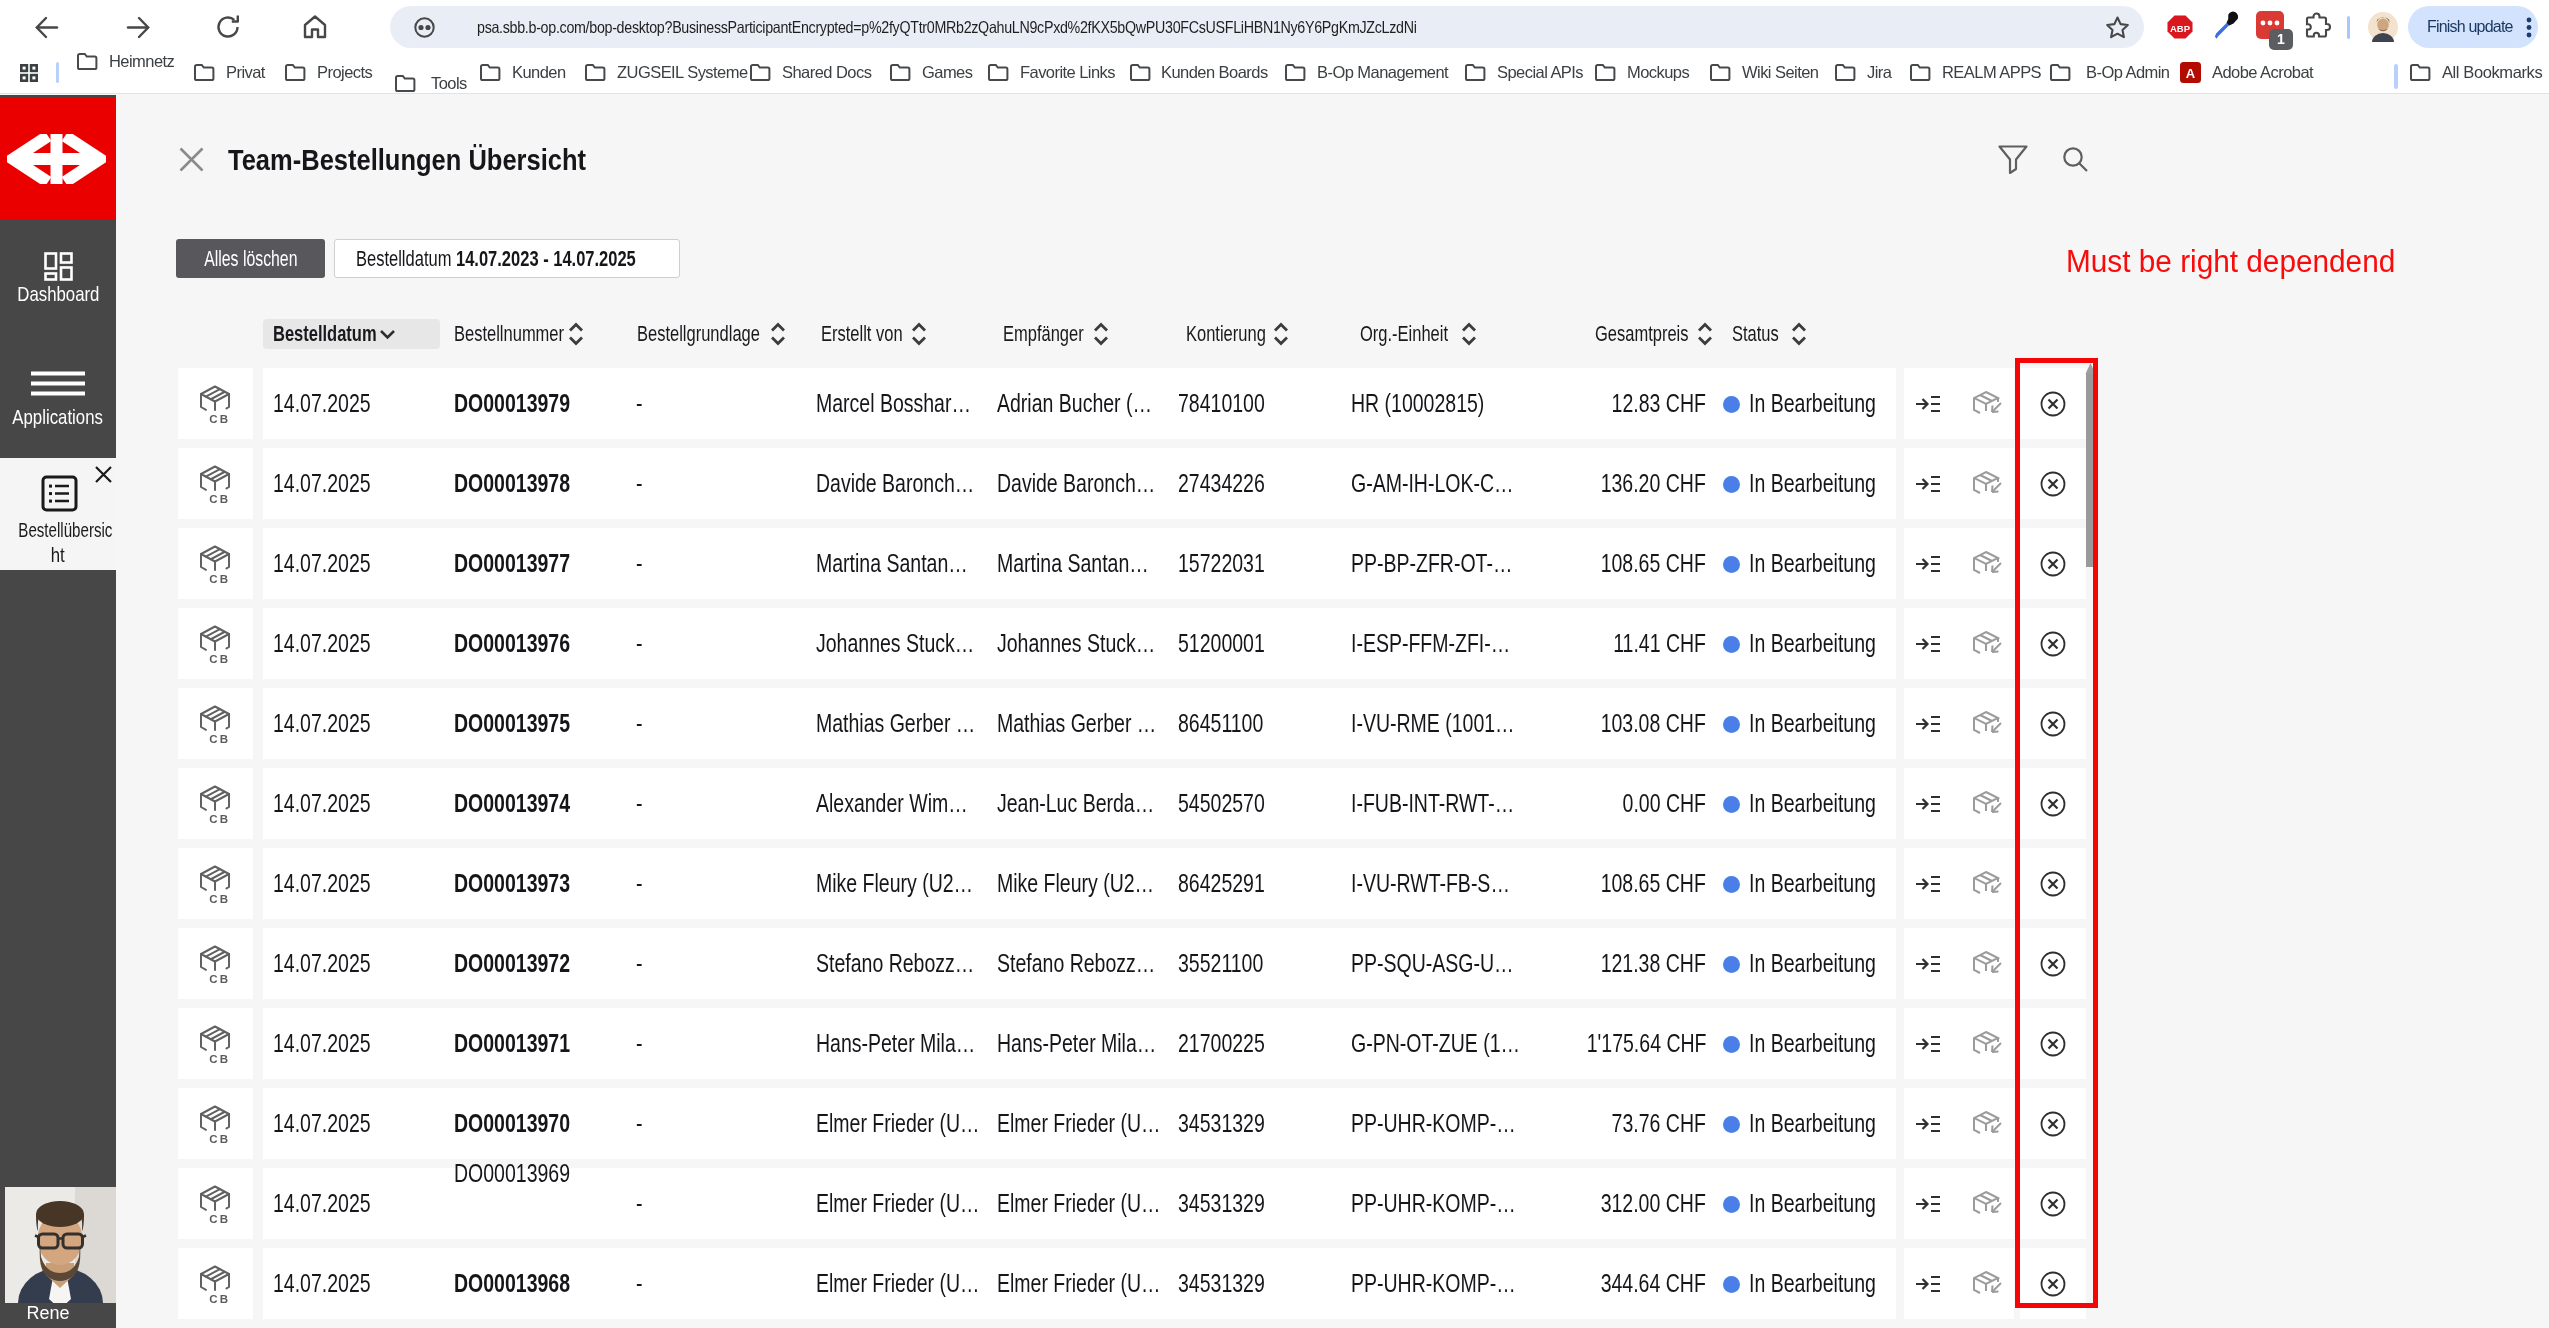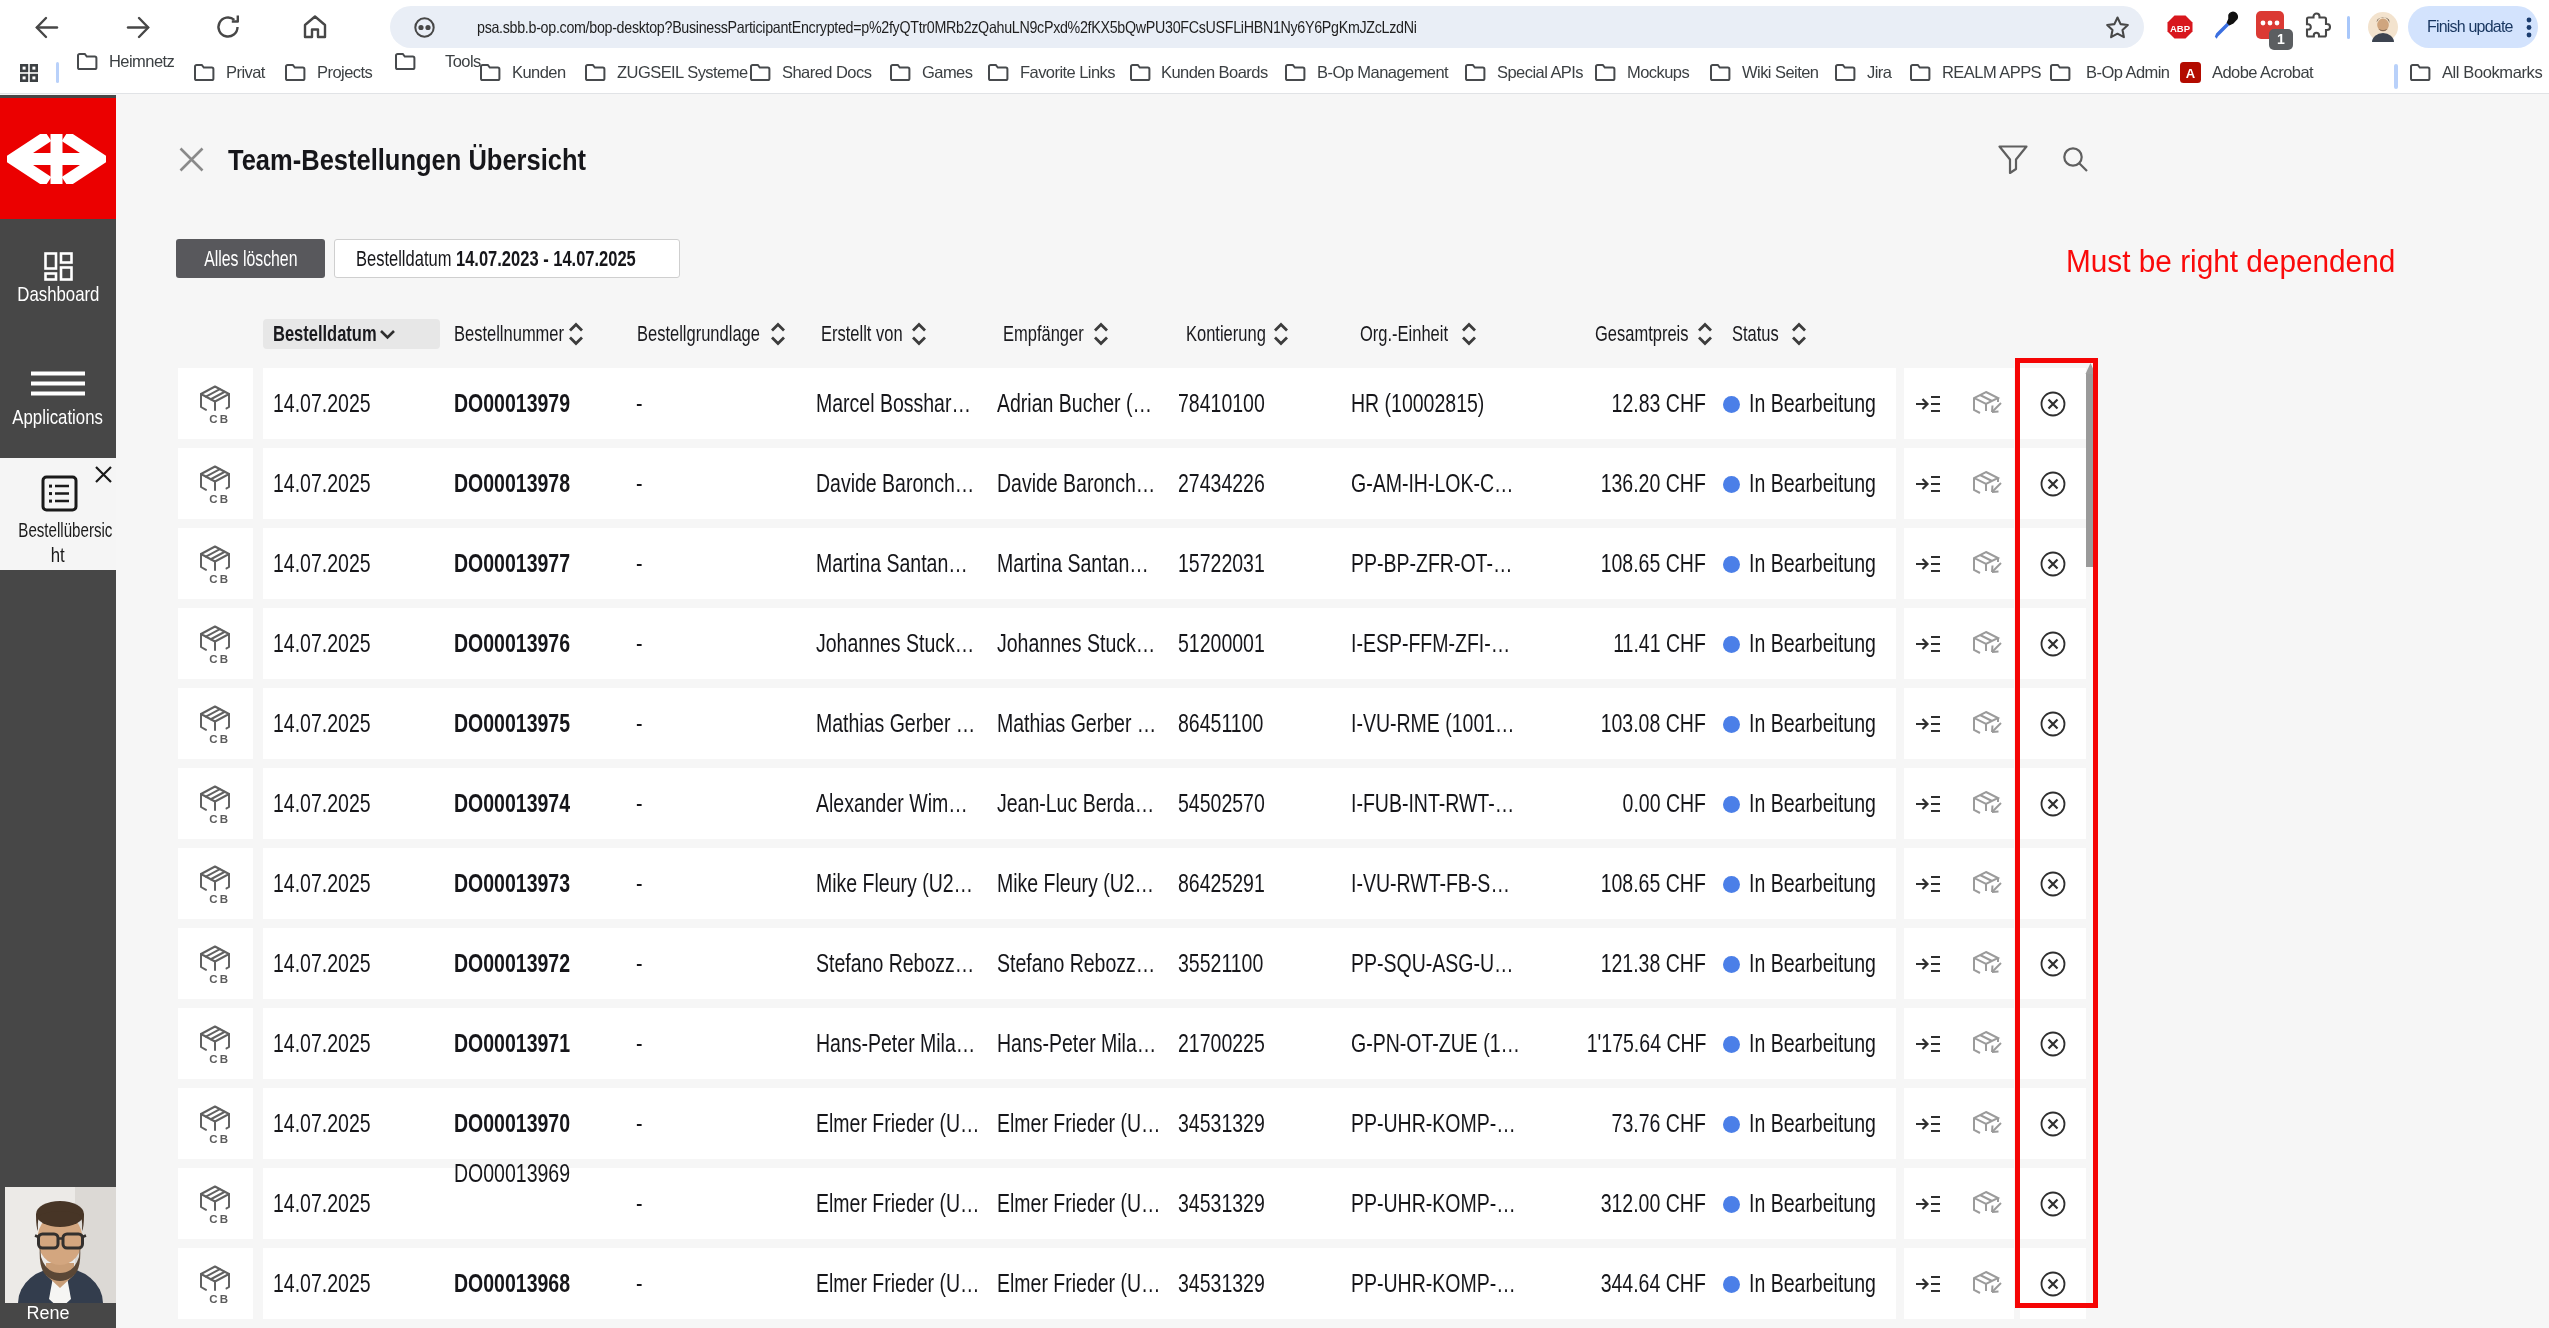--- a/index.html
+++ b/index.html
@@ -108,21 +108,21 @@
         <path d="M2.6 2 h5.2 l2 2.6 h8 a1.6 1.6 0 0 1 1.6 1.6 v9.2 a1.6 1.6 0 0 1 -1.6 1.6 h-15.2 a1.6 1.6 0 0 1 -1.6 -1.6 v-11.8 a1.6 1.6 0 0 1 1.6 -1.6 z" fill="none" stroke="#474a4d" stroke-width="2"></path>
       </svg>
       <span style="font-size:16.5px;letter-spacing:-0.55px;color:#3c4043">Privat</span>
     </div>
 <div class="abs" style="left:285px;top:52px;height:41px;display:flex;align-items:center;gap:11px">
       <svg width="21" height="19" viewBox="0 0 21 19" style="flex:none">
         <path d="M2.6 2 h5.2 l2 2.6 h8 a1.6 1.6 0 0 1 1.6 1.6 v9.2 a1.6 1.6 0 0 1 -1.6 1.6 h-15.2 a1.6 1.6 0 0 1 -1.6 -1.6 v-11.8 a1.6 1.6 0 0 1 1.6 -1.6 z" fill="none" stroke="#474a4d" stroke-width="2"></path>
       </svg>
       <span style="font-size:16.5px;letter-spacing:-0.55px;color:#3c4043">Projects</span>
     </div>
-<div class="abs" style="left:395px;top:52px;height:41px;display:flex;align-items:flex-start;gap:29px">
+<div class="abs" style="left:395px;top:52px;height:41px;display:flex;align-items:flex-end;gap:15px">
       <svg width="21" height="19" viewBox="0 0 21 19" style="flex:none">
         <path d="M2.6 2 h5.2 l2 2.6 h8 a1.6 1.6 0 0 1 1.6 1.6 v9.2 a1.6 1.6 0 0 1 -1.6 1.6 h-15.2 a1.6 1.6 0 0 1 -1.6 -1.6 v-11.8 a1.6 1.6 0 0 1 1.6 -1.6 z" fill="none" stroke="#474a4d" stroke-width="2"></path>
       </svg>
       <span style="font-size:16.5px;letter-spacing:-0.55px;color:#3c4043">Tools</span>
     </div>
 <div class="abs" style="left:480px;top:52px;height:41px;display:flex;align-items:center;gap:11px">
       <svg width="21" height="19" viewBox="0 0 21 19" style="flex:none">
         <path d="M2.6 2 h5.2 l2 2.6 h8 a1.6 1.6 0 0 1 1.6 1.6 v9.2 a1.6 1.6 0 0 1 -1.6 1.6 h-15.2 a1.6 1.6 0 0 1 -1.6 -1.6 v-11.8 a1.6 1.6 0 0 1 1.6 -1.6 z" fill="none" stroke="#474a4d" stroke-width="2"></path>
       </svg>
       <span style="font-size:16.5px;letter-spacing:-0.55px;color:#3c4043">Kunden</span>

